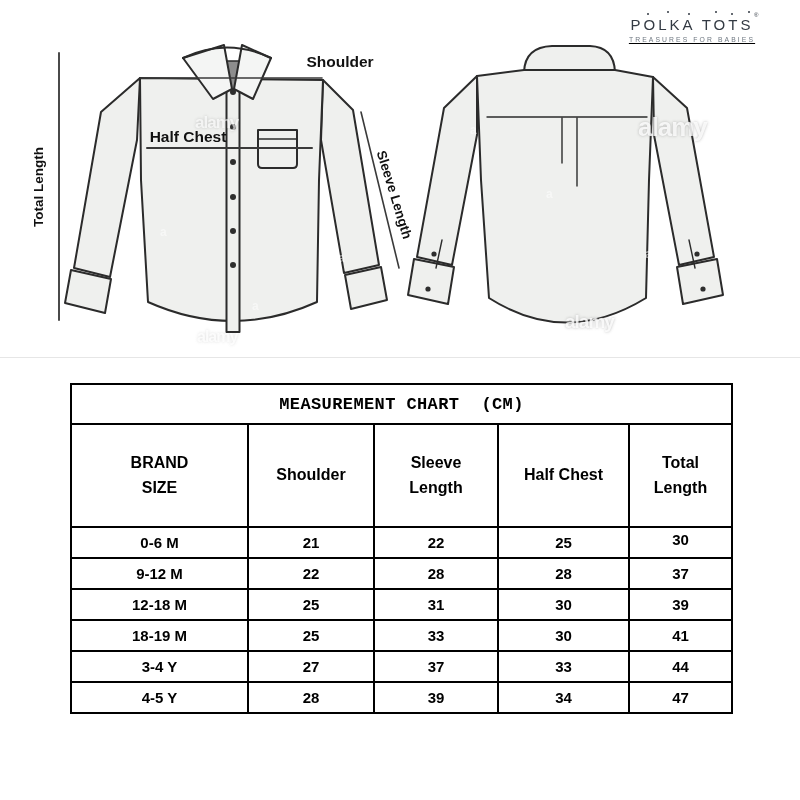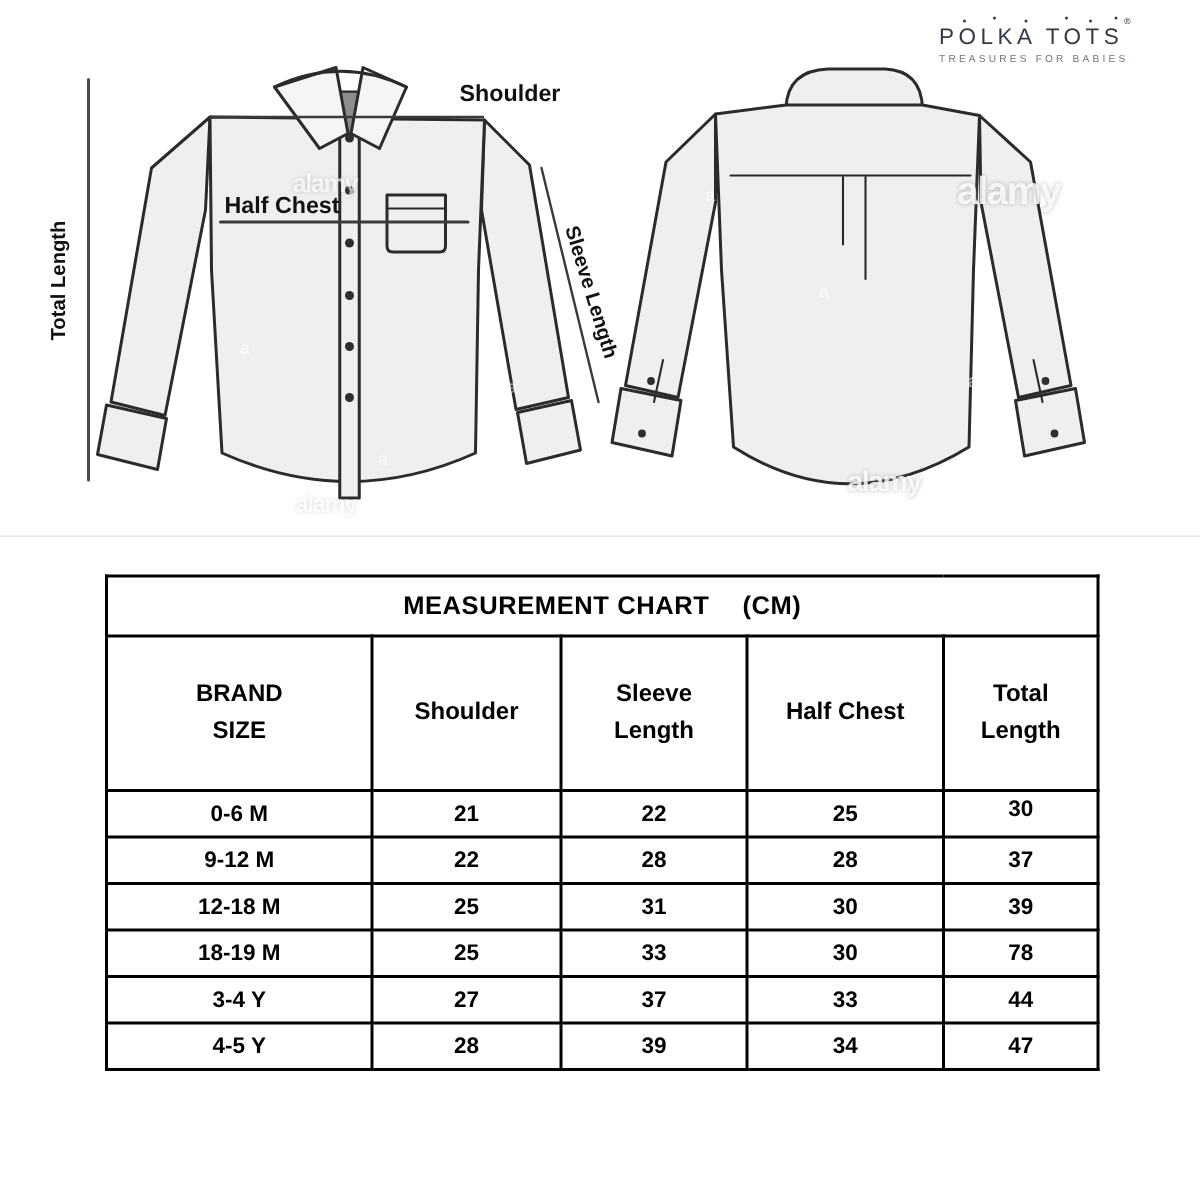--- a/index.html
+++ b/index.html
@@ -8,41 +8,41 @@
   .stage { position: relative; width: 800px; height: 800px; background: #fff; }
 
   
   .drawing-svg { position: absolute; left: 0; top: 0; width: 800px; height: 370px; }
   .svg-label { font-family: "Liberation Sans", sans-serif; font-weight: bold; fill: #111; }
 
   .section-divider { position: absolute; left: 0; top: 357px; width: 800px; height: 1px;
     background: #e6e6e6; }
 
   
-  .logo { position: absolute; top: 16px; right: 14px; width: 160px; text-align: left; }
+  .logo { position: absolute; top: 16px; right: 28px; width: 160px; text-align: center; text-decoration: underline; }
   .logo-name { position: relative; display: inline-block; font-size: 15px; font-weight: 400;
     letter-spacing: 3px; color: #333a43; white-space: nowrap; }
   .logo-reg { position: absolute; top: -4px; right: -8px; font-size: 6px; color: #333a43; }
   .logo-dot { position: absolute; width: 2px; height: 2px; border-radius: 50%;
     background: #333a43; top: -3px; }
   .logo-tagline { margin-top: 2px; font-size: 6.8px; letter-spacing: 2.1px;
     color: #6e7780; white-space: nowrap; }
 
   
   .wm { position: absolute; font-weight: bold; color: rgba(255,255,255,0.82);
     text-shadow: 0 0 3px rgba(110,110,110,0.45); letter-spacing: -1px; line-height: 1; margin-left: 44px; }
   .wm-a { position: absolute; font-weight: bold; color: rgba(255,255,255,0.5);
     font-size: 12px; line-height: 1; }
 
   
   .size-table { position: absolute; left: 70px; top: 383px; width: 661px;
     border-collapse: collapse; table-layout: fixed; }
   .size-table td, .size-table th { border: 2px solid #000; text-align: center;
     color: #000; font-weight: bold; background: #fff; }
-  .size-table .title-cell { height: 40px; font-size: 17px; letter-spacing: 0.4px; }
+  .size-table .title-cell { height: 40px; font-size: 17px; letter-spacing: 0.4px; font-family: Liberation Mono, monospace; }
   .size-table .title-unit { margin-left: 22px; }
   .size-table th.col-hdr { height: 103px; font-size: 16px; line-height: 1.55;
     vertical-align: middle; }
   .hdr-inner { display: inline-block; max-width: 92px; }
   .size-table td.val { height: 31px; font-size: 15px; }
   .size-table tr.r0 td.len { vertical-align: top; padding-top: 3px; }
 </style>
 </head>
 <body>
 
@@ -177,21 +177,21 @@
         <td class="val">25</td>
         <td class="val">31</td>
         <td class="val">30</td>
         <td class="val">39</td>
       </tr>
       <tr>
         <td class="val">18-19 M</td>
         <td class="val">25</td>
         <td class="val">33</td>
         <td class="val">30</td>
-        <td class="val">78</td>
+        <td class="val">41</td>
       </tr>
       <tr>
         <td class="val">3-4 Y</td>
         <td class="val">27</td>
         <td class="val">37</td>
         <td class="val">33</td>
         <td class="val">44</td>
       </tr>
       <tr>
         <td class="val">4-5 Y</td>

